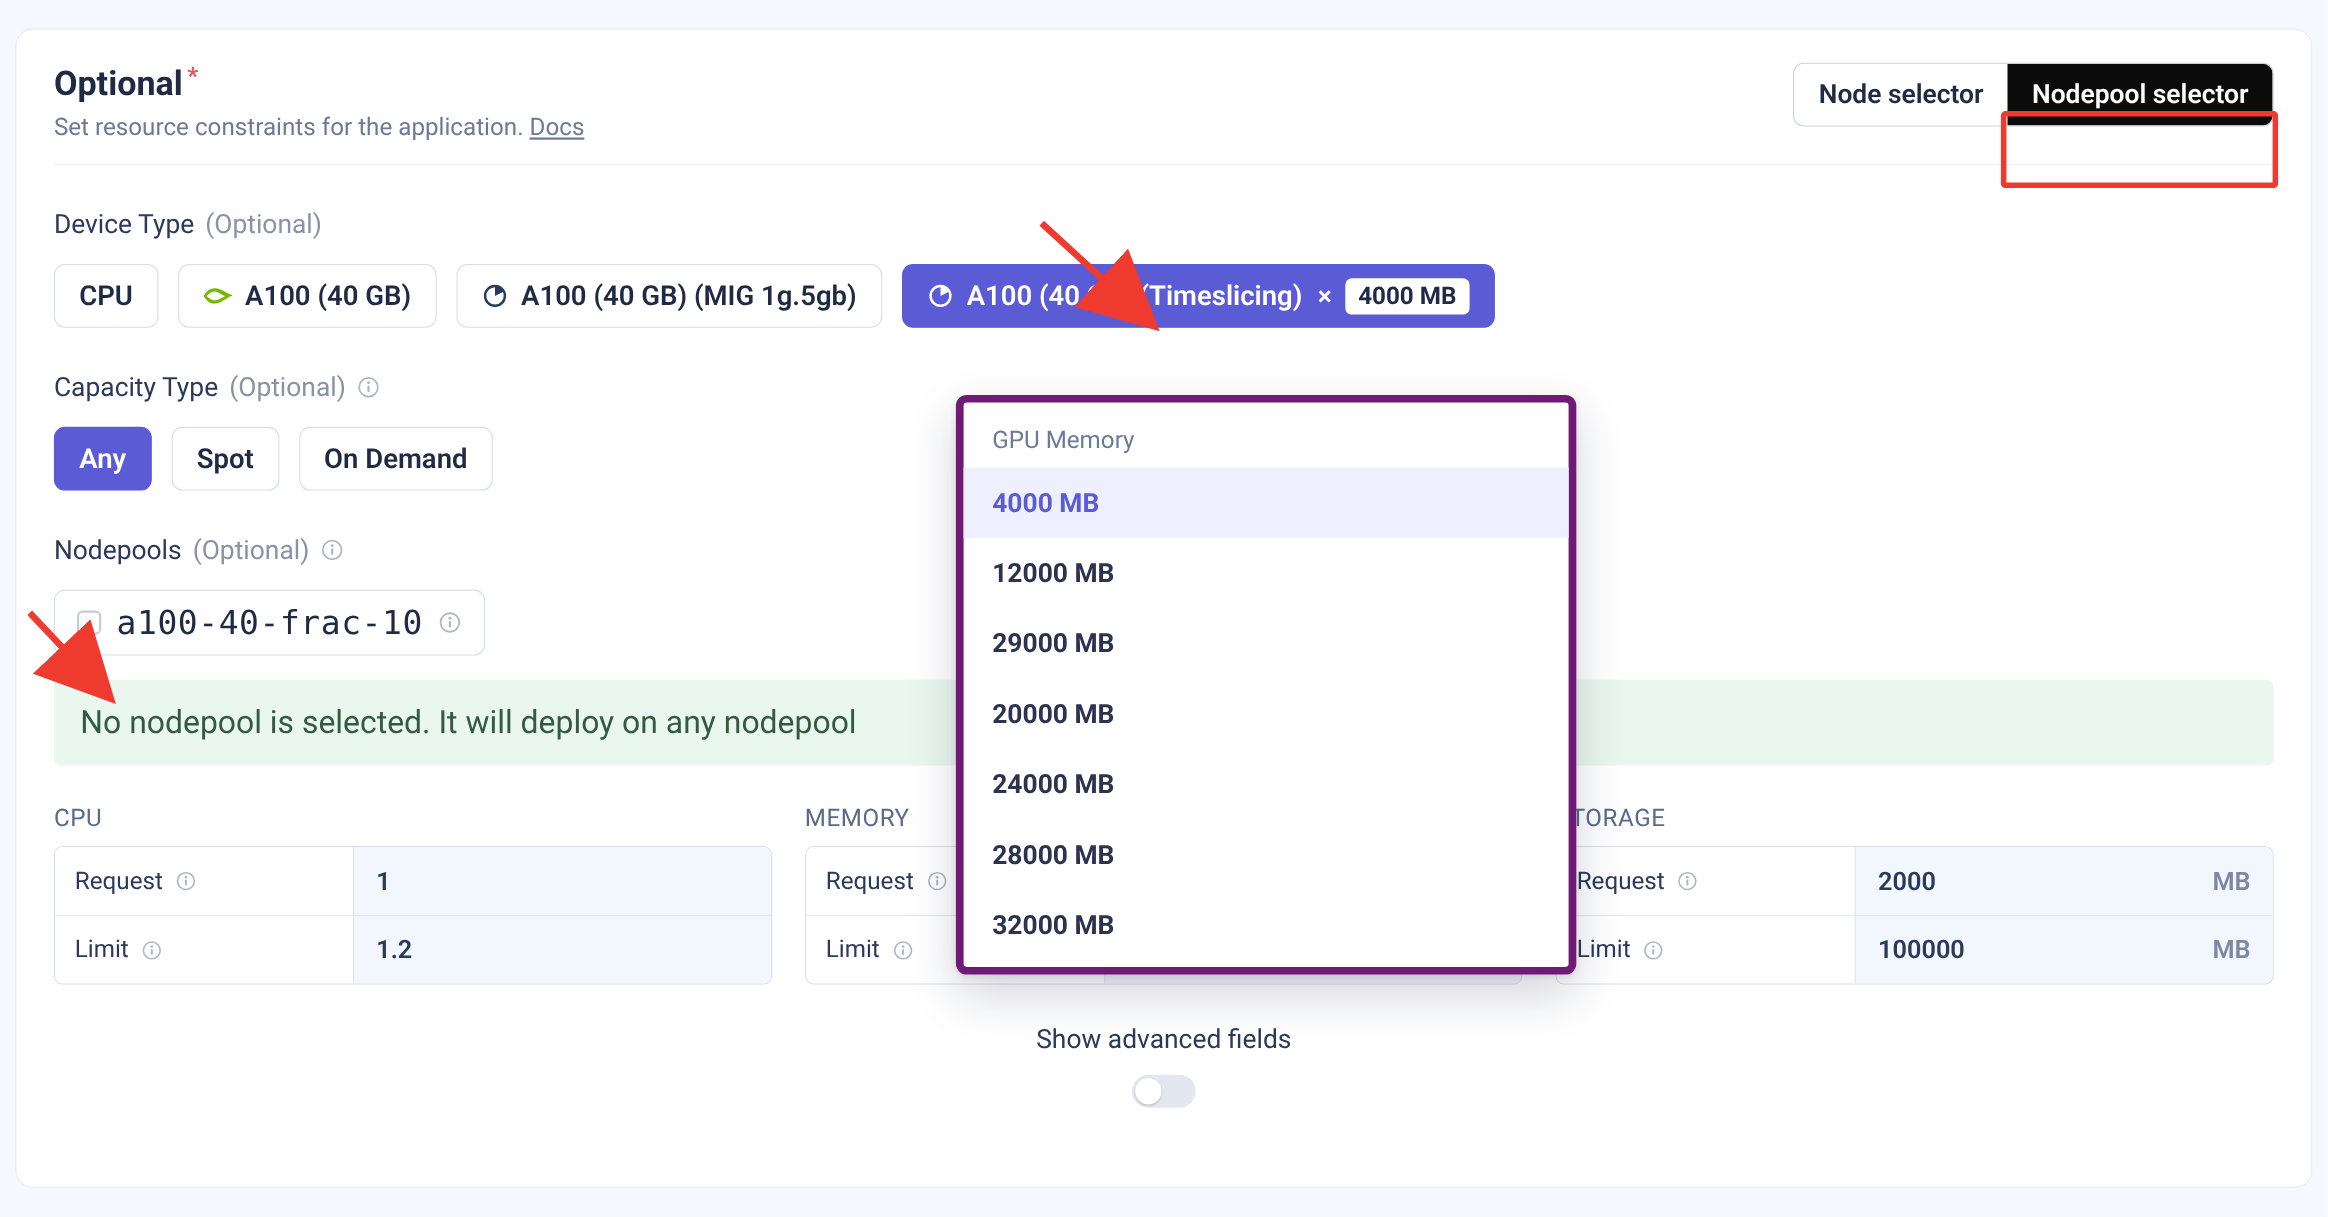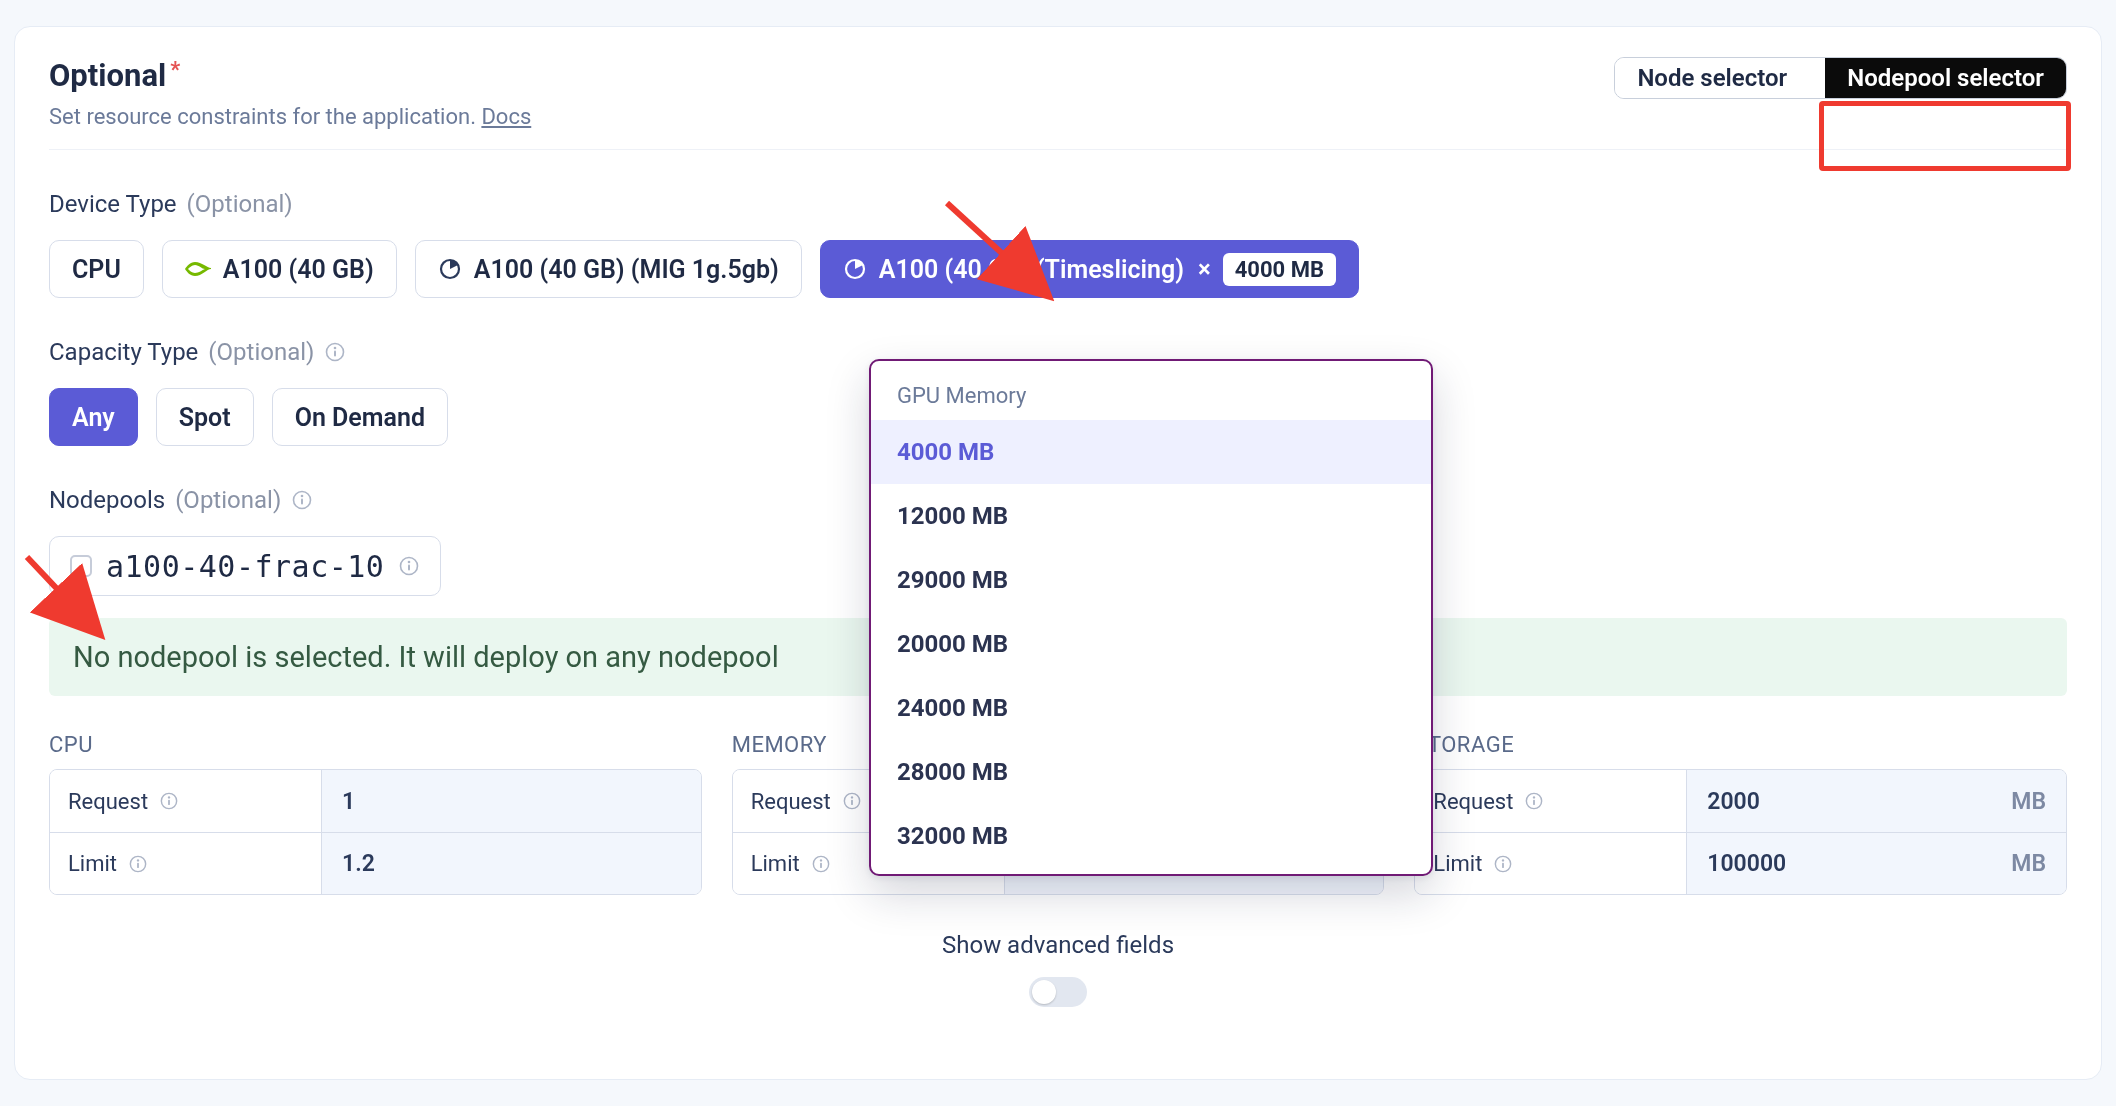--- a/index.html
+++ b/index.html
@@ -25,21 +25,21 @@
     padding:30px 34px 44px 34px;
     position:relative;
     height:100%;
   }
   .hdr { display:flex; align-items:flex-start; justify-content:space-between; border-bottom:1px solid #eef1f7; padding-bottom:20px; }
   .hdr-left .title { font-size:31px; font-weight:700; display:flex; align-items:flex-start; gap:4px; }
   .req { color:#e55353; font-size:22px; line-height:1; margin-top:2px; }
   .subtitle { font-size:22px; color:var(--muted); margin-top:10px; }
   .subtitle a { color:var(--muted); text-decoration:underline; }
 
-  .selector-toggle { display:flex; border:1.5px solid var(--border-strong); border-radius:10px; overflow:hidden; height:42px;gap:16px; }
+  .selector-toggle { display:flex; border:1.5px solid var(--border-strong); border-radius:10px; overflow:hidden; height:58px; }
   .selector-toggle .seg { display:flex; align-items:center; padding:0 22px; font-size:24px; font-weight:600; background:#fff; color:var(--text); }
   .selector-toggle .seg.active { background:var(--black); color:#fff;text-align:right; }
   .nodepool-highlight { position:absolute; top:74px; right:30px; width:252px; height:70px; border:5px solid #ef3a2f; border-radius:4px; pointer-events:none; }
 
   .section-label { font-size:24px; color:#2b3a5b; margin-top:40px; display:flex; align-items:center; gap:10px; }
   .section-label .opt { color:var(--muted2); }
   .info-ic { width:22px; height:22px; display:inline-flex; align-items:center; justify-content:center; }
   .info-ic svg { opacity:.55; }
 
   .chip-row { display:flex; gap:18px; margin-top:22px; flex-wrap:wrap; }
@@ -52,21 +52,21 @@
   .chip.sel { background:var(--blue); color:#fff; border-color:var(--blue); }
   .chip .nv-ic svg { display:block; }
   .chip .gpu-ic svg { display:block; }
   .chip .close { font-size:24px; font-weight:600; margin-left:2px; }
   .chip .badge {
     background:#fff; color:var(--text); border-radius:6px; padding:4px 12px; font-size:22px; font-weight:700;
   }
 
   .dropdown {
     position:absolute; left:854px; top:332px; width:564px;
-    background:#fff; border:2px solid #701a75; border-radius:10px;
+    background:#fff; border:7px solid #701a75; border-radius:10px;
     box-shadow:0 18px 44px rgba(20,30,60,.18), 0 2px 6px rgba(20,30,60,.08);
     padding:18px 0 6px 0; z-index:50;
   }
   .dd-title { font-size:22px; color:#6b7a99; padding:4px 26px 12px 26px; }
   .dd-opt { font-size:24px; font-weight:700; color:#2b3350; padding:18px 26px; }
   .dd-opt.sel { background:#eef0ff; color:var(--blue); }
 
   .nodepool-chip {
     display:inline-flex; align-items:center; gap:14px;
     border:1.5px solid var(--border); border-radius:10px; background:#fff;

